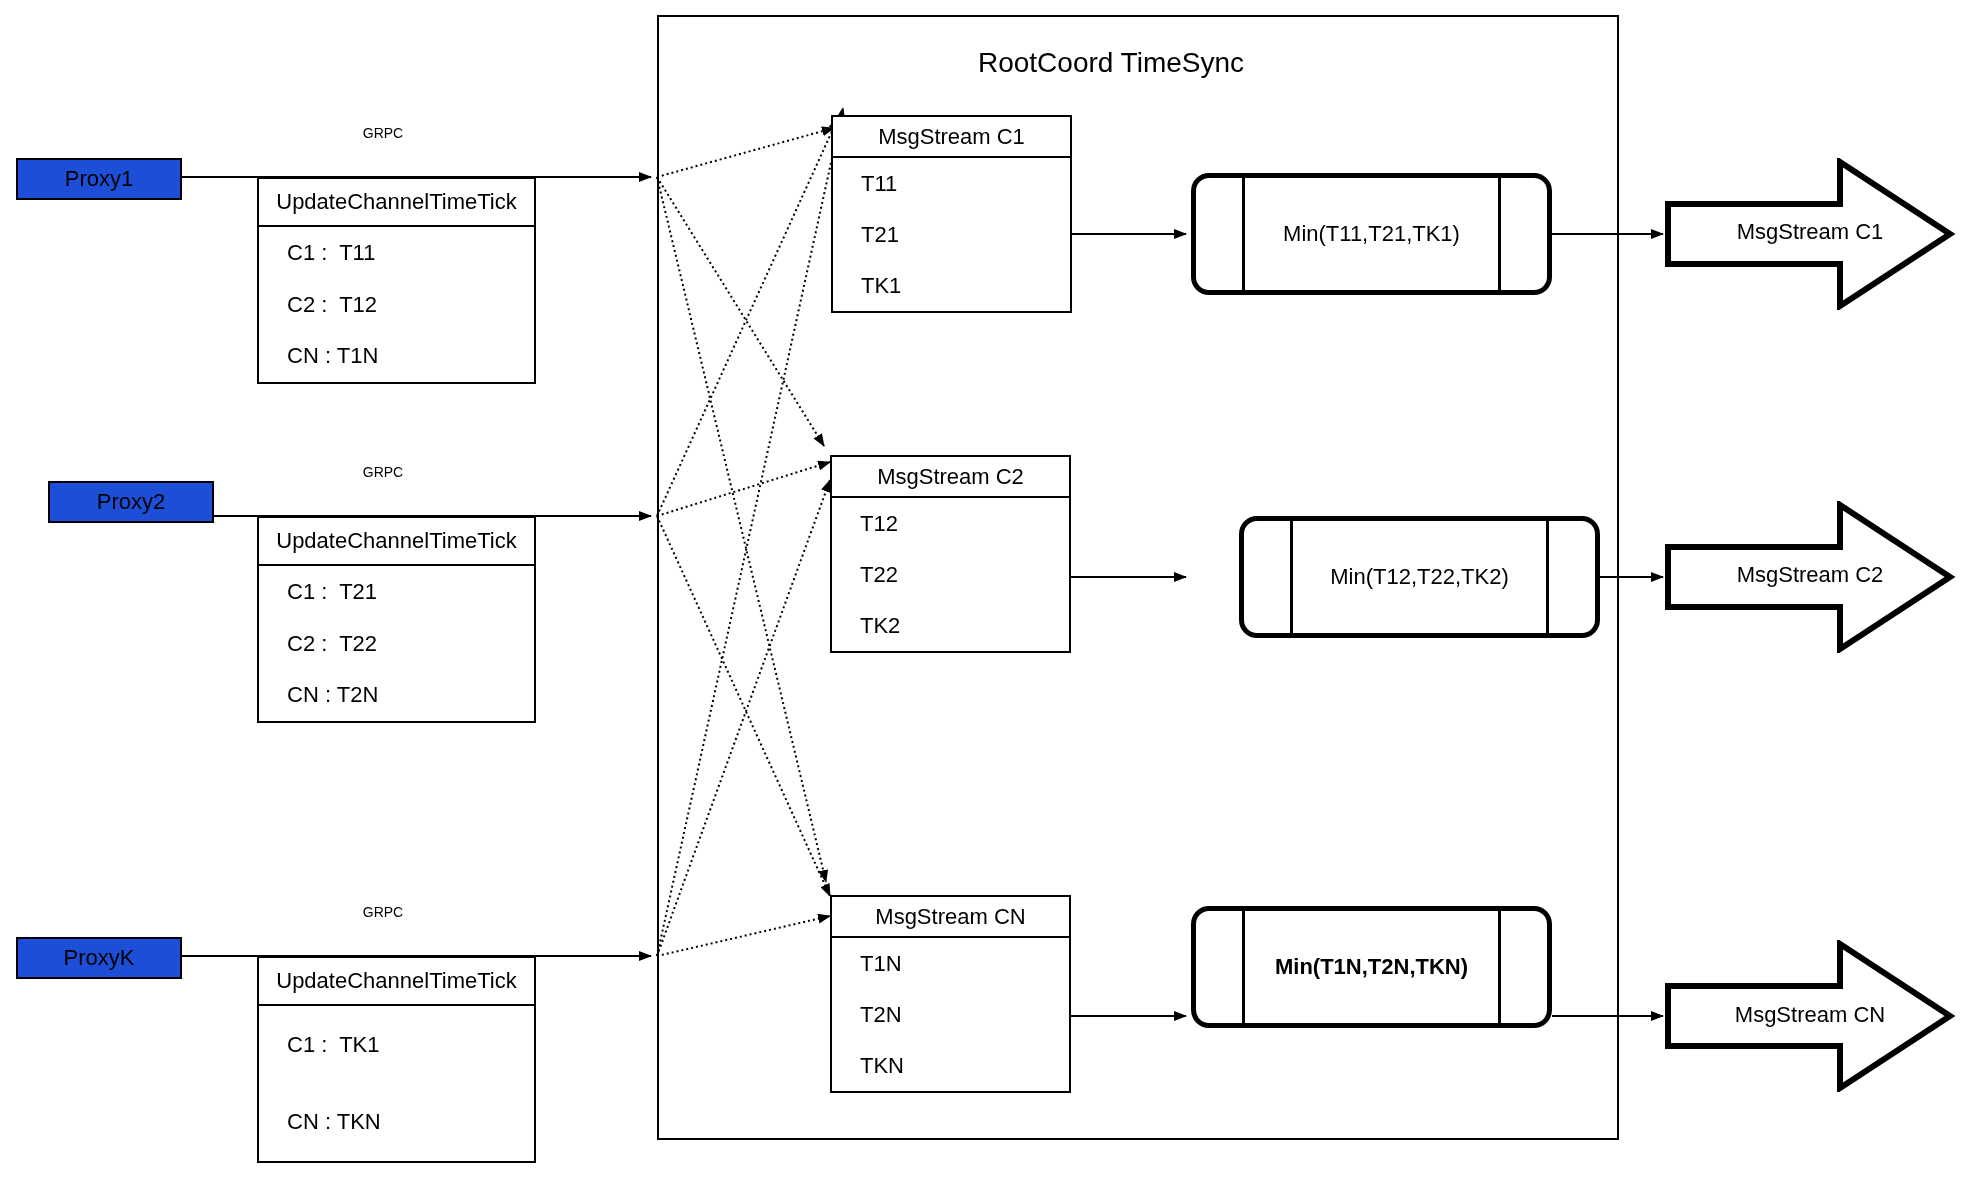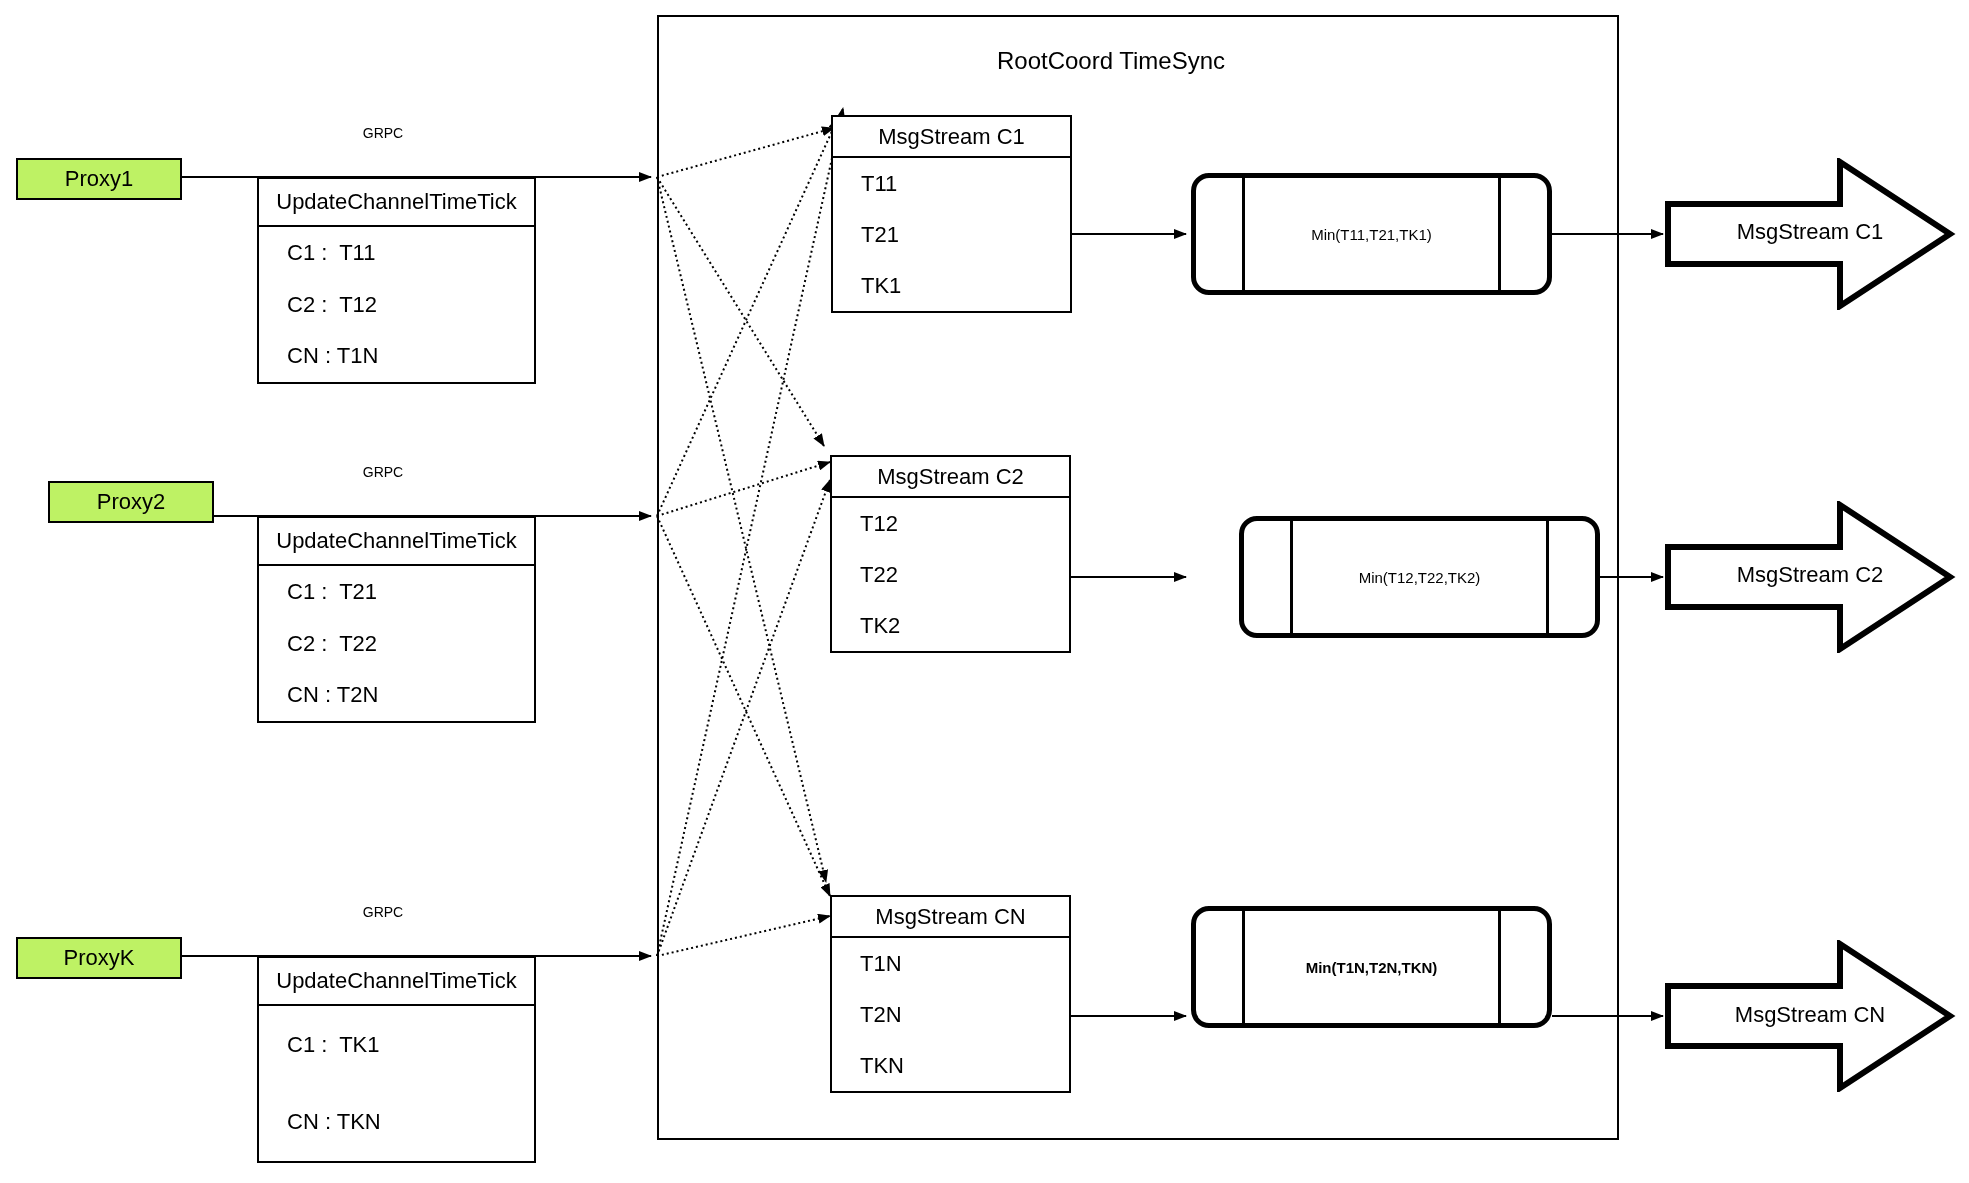--- a/index.html
+++ b/index.html
@@ -15,27 +15,27 @@
   
   #wires{position:absolute;left:0;top:0;z-index:1;}
   
   .bigbox{
     border:2px solid #000;
     background:transparent;
     z-index:0;
   }
   .bigbox-title{
     text-align:center;
-    font-size:24px;
+    font-size:28px;
     z-index:2;
   }
   
   .proxy{
     border:2px solid #000;
-    background:#bef264;
+    background:#1d4ed8;
     display:flex;align-items:center;justify-content:center;
     font-size:22px;
     z-index:2;
   }
   .grpc{
     text-align:center;
     font-size:14px;
     z-index:2;
   }
   
@@ -59,21 +59,21 @@
     white-space:pre;
     flex:1 1 auto;
   }
   
   .pill{
     box-sizing:border-box;
     border:5px solid #000;
     border-radius:18px;
     background:#fff;
     display:flex;align-items:center;justify-content:center;
-    font-size:15px;
+    font-size:22px;
     z-index:2;
   }
   .pill .bar{
     position:absolute;top:0;bottom:0;width:3px;background:#000;
   }
   .pill .bar.l{left:46px;}
   .pill .bar.r{right:46px;}
   
   .blockarrow{z-index:2;}
   .blockarrow-label{

